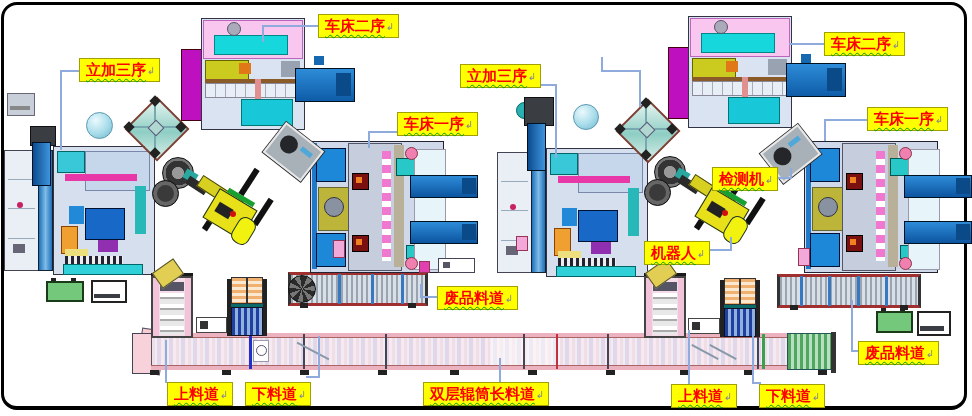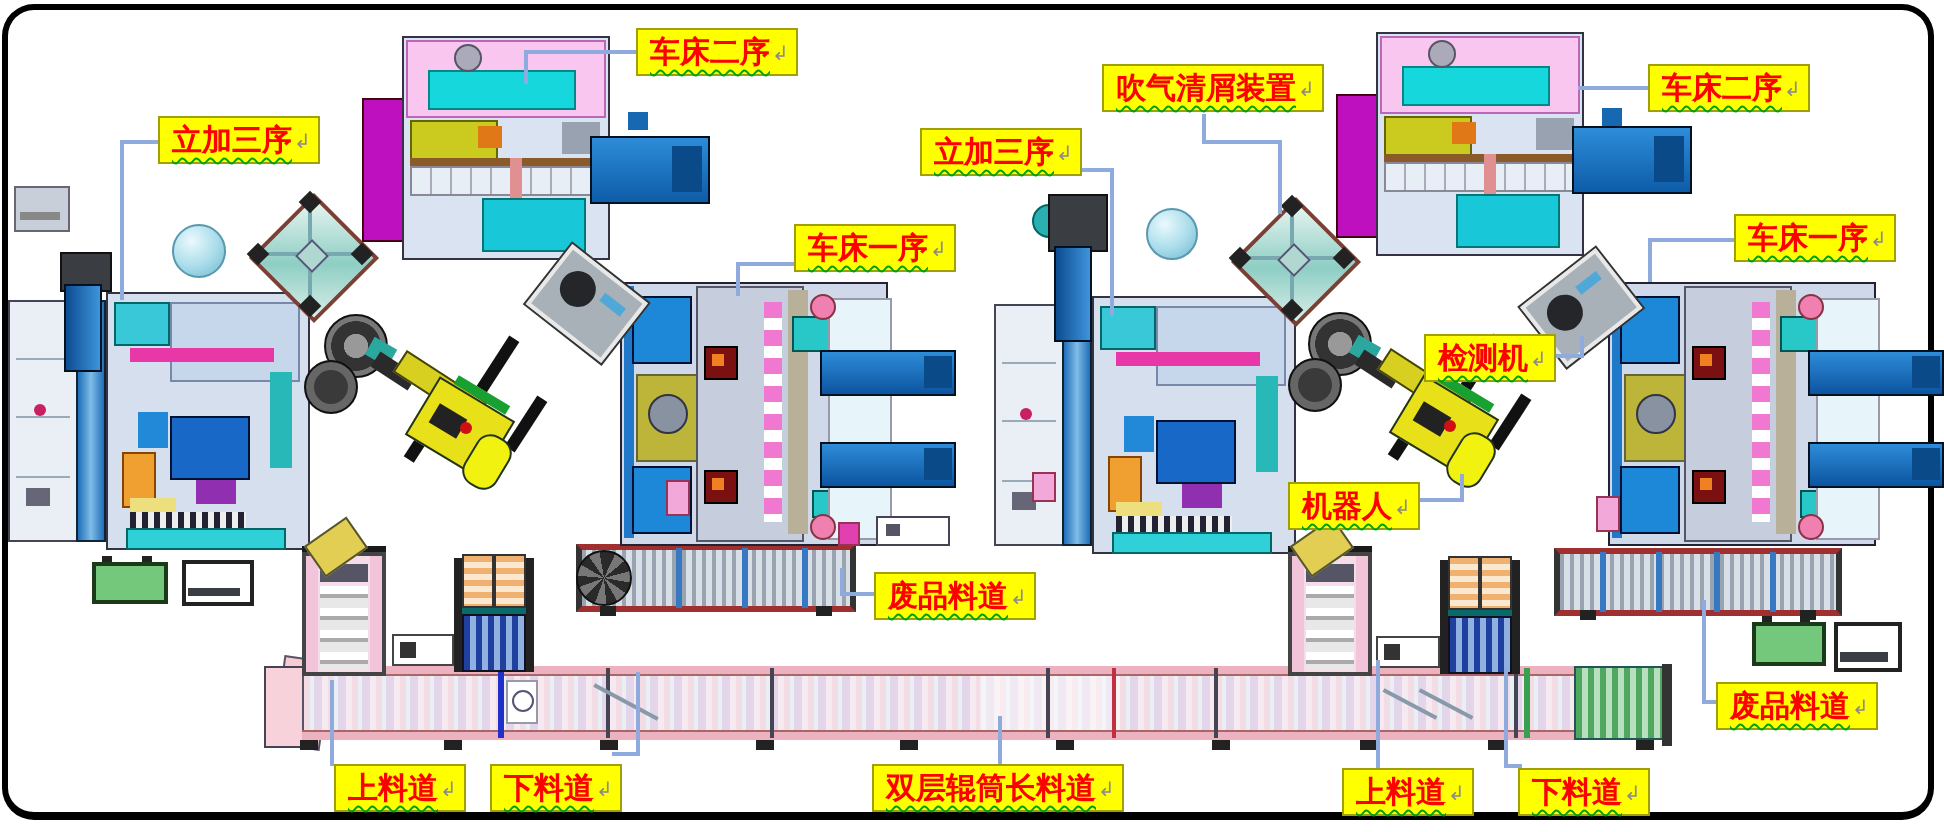--- a/index.html
+++ b/index.html
@@ -52,32 +52,31 @@
   <i class="ld" style="left:165px;top:340px;width:2px;height:43px;"></i>
   <i class="ld" style="left:318px;top:336px;width:2px;height:42px;"></i>
   <i class="ld" style="left:306px;top:376px;width:14px;height:2px;"></i>
   <i class="ld" style="left:499px;top:358px;width:2px;height:25px;"></i>
   <i class="ld" style="left:688px;top:330px;width:2px;height:55px;"></i>
   <i class="ld" style="left:752px;top:334px;width:2px;height:50px;"></i>
   <i class="ld" style="left:752px;top:382px;width:9px;height:2px;"></i>
 
   <div class="lbl" style="left:79px;top:58px;"><span class="t">立加三序</span><span class="rm">↲</span></div>
   <div class="lbl" style="left:318px;top:14px;"><span class="t">车床二序</span><span class="rm">↲</span></div>
-  <div class="lbl" style="left:551px;top:32px;"><span class="t">吹气清屑装置</span><span class="rm">↲</span></div>
   <div class="lbl" style="left:460px;top:64px;"><span class="t">立加三序</span><span class="rm">↲</span></div>
   <div class="lbl" style="left:397px;top:112px;"><span class="t">车床一序</span><span class="rm">↲</span></div>
   <div class="lbl" style="left:824px;top:32px;"><span class="t">车床二序</span><span class="rm">↲</span></div>
   <div class="lbl" style="left:867px;top:107px;"><span class="t">车床一序</span><span class="rm">↲</span></div>
   <div class="lbl" style="left:712px;top:167px;"><span class="t">检测机</span><span class="rm">↲</span></div>
   <div class="lbl" style="left:644px;top:241px;"><span class="t">机器人</span><span class="rm">↲</span></div>
   <div class="lbl" style="left:437px;top:286px;"><span class="t">废品料道</span><span class="rm">↲</span></div>
   <div class="lbl" style="left:858px;top:341px;"><span class="t">废品料道</span><span class="rm">↲</span></div>
   <div class="lbl" style="left:167px;top:382px;"><span class="t">上料道</span><span class="rm">↲</span></div>
   <div class="lbl" style="left:245px;top:382px;"><span class="t">下料道</span><span class="rm">↲</span></div>
-  <div class="lbl" style="left:436px;top:382px;"><span class="t">双层辊筒长料道</span><span class="rm">↲</span></div>
+  <div class="lbl" style="left:423px;top:382px;"><span class="t">双层辊筒长料道</span><span class="rm">↲</span></div>
   <div class="lbl" style="left:671px;top:384px;"><span class="t">上料道</span><span class="rm">↲</span></div>
   <div class="lbl" style="left:759px;top:384px;"><span class="t">下料道</span><span class="rm">↲</span></div>
 
   <div class="mach" style="left:181px;top:16px;width:172px;height:114px;">
     <i class="b" style="left:0;top:33px;width:20px;height:70px;background:#BF10BF;border:1px solid #401;"></i>
     <i class="b" style="left:20px;top:2px;width:102px;height:110px;background:#DAE3F1;border:1px solid #334;"></i>
     <i class="b" style="left:22px;top:4px;width:98px;height:37px;background:#F8C6EF;border:1px solid #B6B;"></i>
     <i class="b" style="left:33px;top:19px;width:72px;height:18px;background:#16D8DC;border:1px solid #088;"></i>
     <i class="b" style="left:46px;top:6px;width:12px;height:12px;border-radius:50%;background:#AAB;border:1px solid #556;"></i>
     <i class="b" style="left:24px;top:44px;width:42px;height:19px;background:#CACB1E;border:1px solid #660;"></i>

